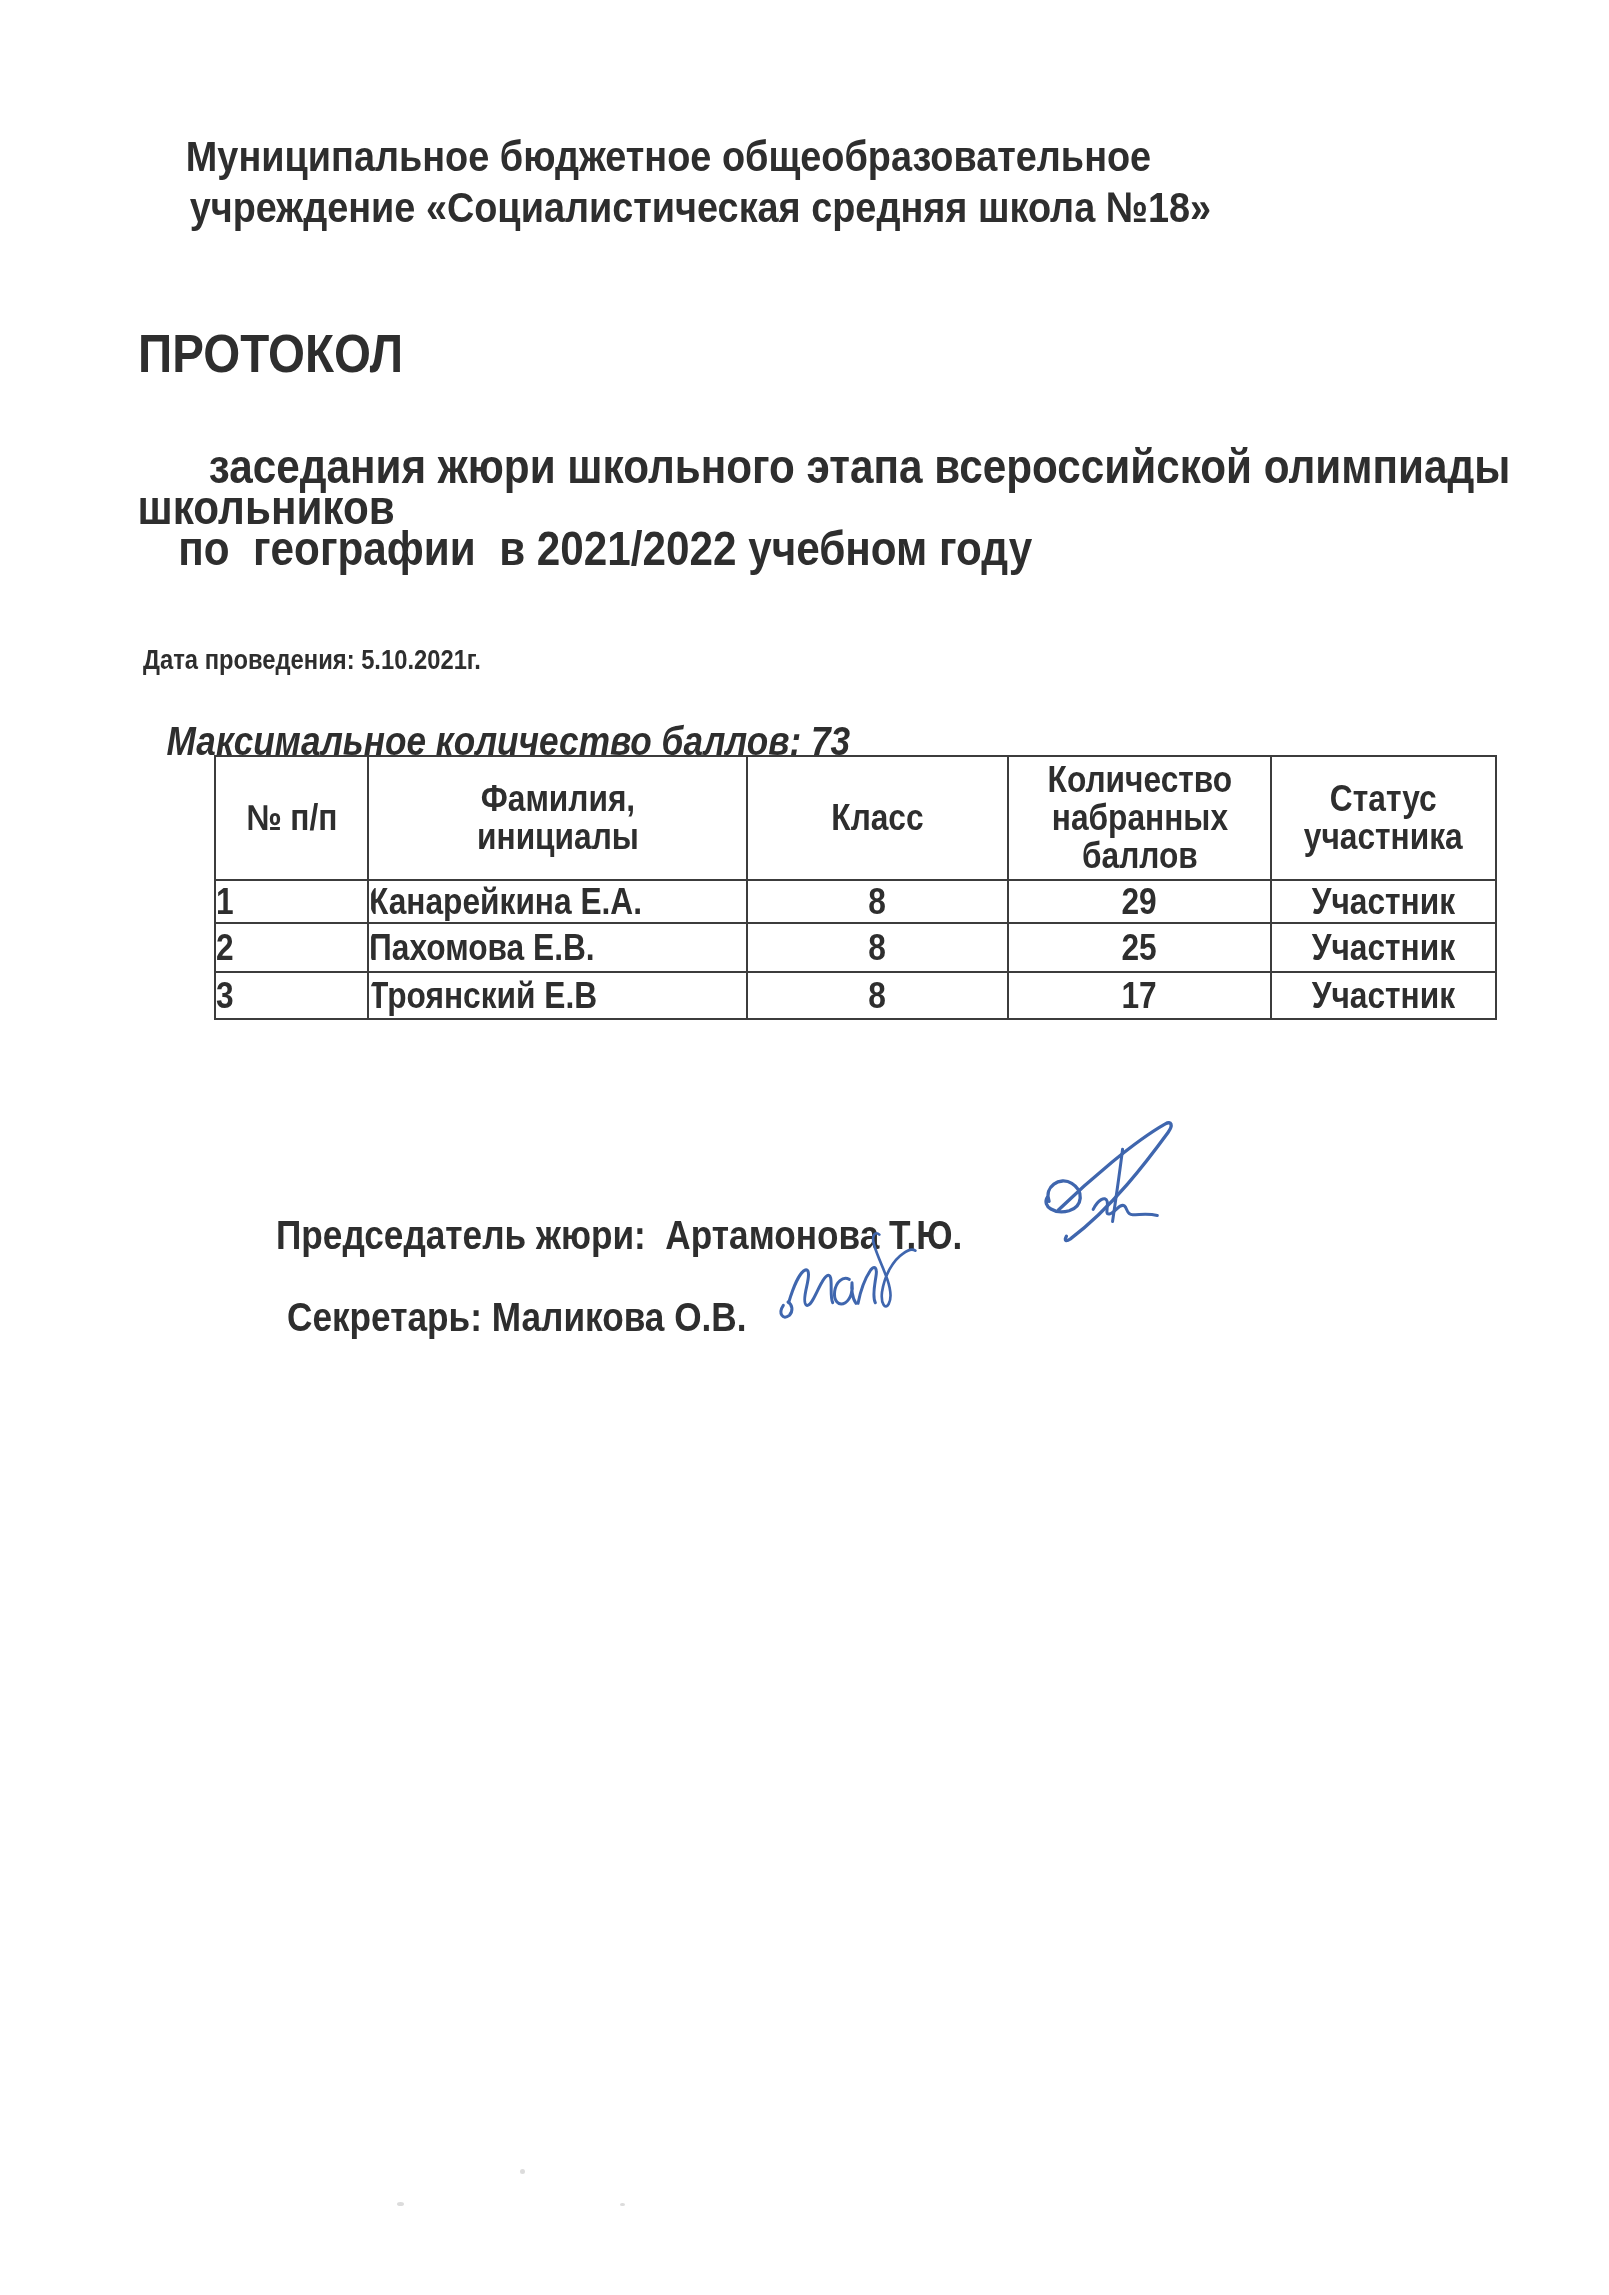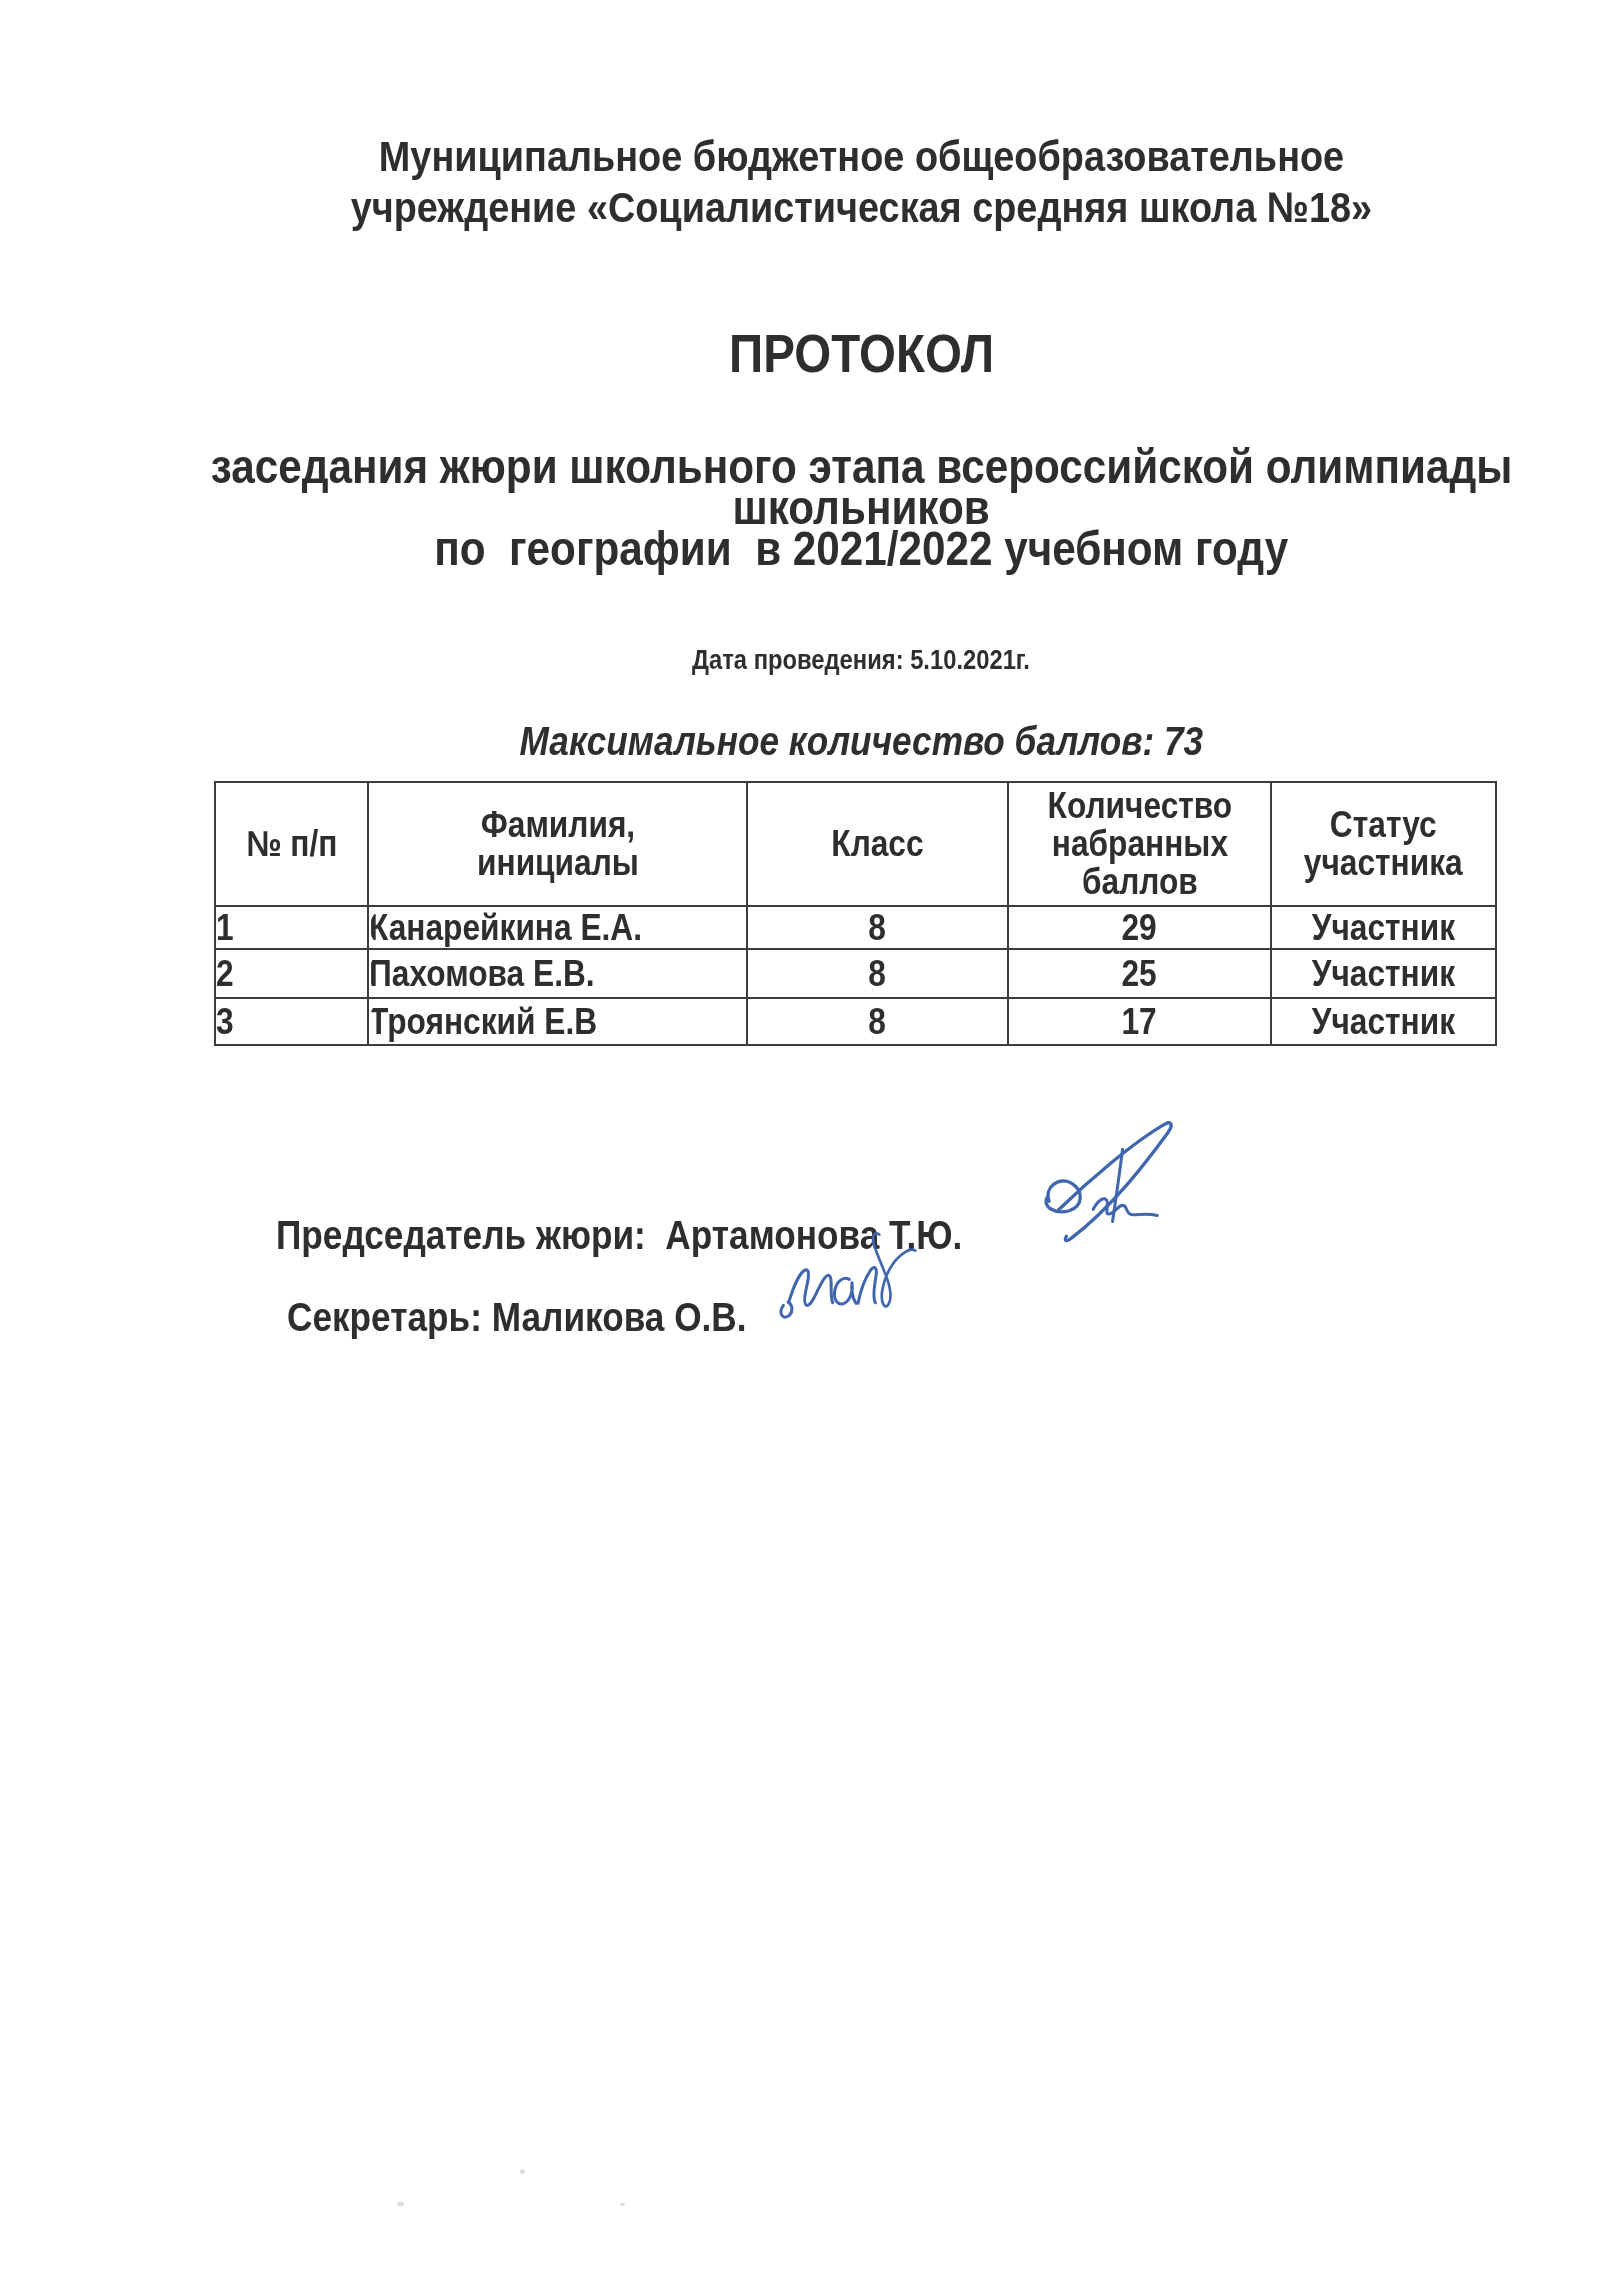--- a/index.html
+++ b/index.html
@@ -28,21 +28,21 @@
     display: inline-block;
     transform: scaleX(0.88);
     transform-origin: left center;
     white-space: pre-wrap;
   }
 
   .center-block {
     position: absolute;
     left: 120px;
     right: 6.7px;
-    text-align: center;
+    text-align: left;
   }
   .title-block {
     top: 131px;
     font-size: 43px;
     line-height: 51px;
   }
   .protokol-block {
     top: 330px;
     font-size: 54px;
     line-height: 47px;
@@ -60,21 +60,21 @@
   .max-block {
     top: 720px;
     font-size: 40px;
     line-height: 43px;
     font-style: italic;
   }
 
   table.results {
     position: absolute;
     left: 214px;
-    top: 781px;
+    top: 755px;
     width: 1280px;
     border-collapse: collapse;
     table-layout: fixed;
     font-size: 36px;
     color: #2e2e2e;
   }
   table.results th,
   table.results td {
     border: 2px solid #3c3c3c;
     padding: 0;

